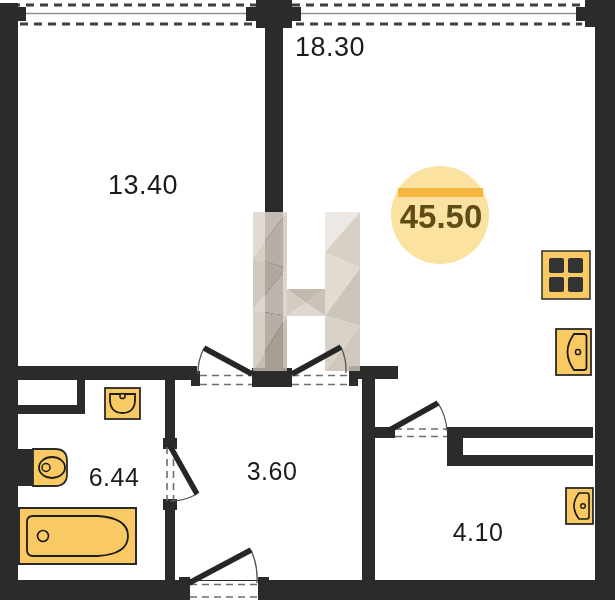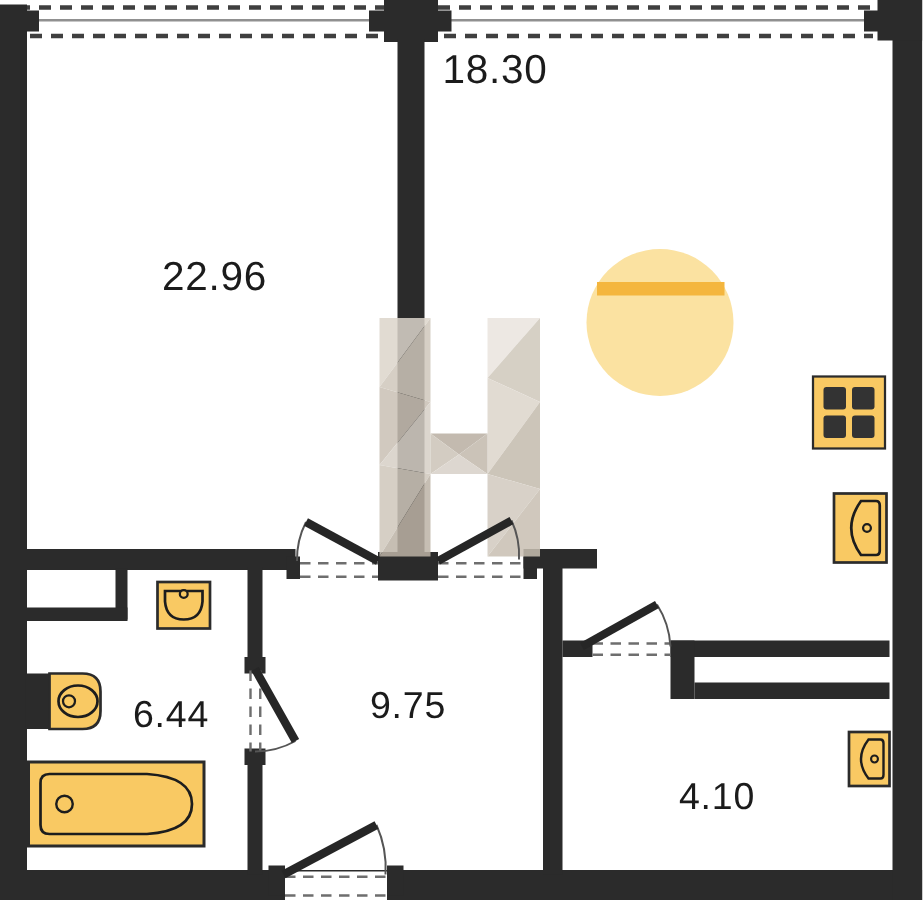--- a/index.html
+++ b/index.html
@@ -176,20 +176,21 @@
 
   <g>
     <rect x="566" y="488" width="27" height="36" fill="#F9C963" stroke="#2b2b2b" stroke-width="1.8"></rect>
     <path d="M 587,493 L 579,493 Q 569,506 579,519 L 587,519 Q 589,519 589,516.5 L 589,495.5 Q 589,493 587,493 Z" fill="#F9C963" stroke="#1d1d1d" stroke-width="1.6"></path>
     <circle cx="583" cy="506" r="2.3" fill="#F9C963" stroke="#1d1d1d" stroke-width="1.4"></circle>
   </g>
 </svg>
 
   <div class="badge-circle" style="background: rgb(251, 226, 161);"></div>
   <div class="badge-bar" style="background: rgb(244, 182, 62);"></div>
+  <div class="badge-total" style="color: rgb(94, 77, 22);">45.50</div>
 
-  <div class="label label-lg" style="left:143px;top:185px;">22.96</div>
+  <div class="label label-lg" style="left:143px;top:185px;">13.40</div>
   <div class="label label-lg" style="left:330px;top:47px;">18.30</div>
   <div class="label label-md" style="left:114px;top:477px;">6.44</div>
-  <div class="label label-md" style="left:272px;top:471px;">9.75</div>
+  <div class="label label-md" style="left:272px;top:471px;">3.60</div>
   <div class="label label-md" style="left:478px;top:508px;margin-top:24px;">4.10</div>
 
 </div>
 
 </body></html>

